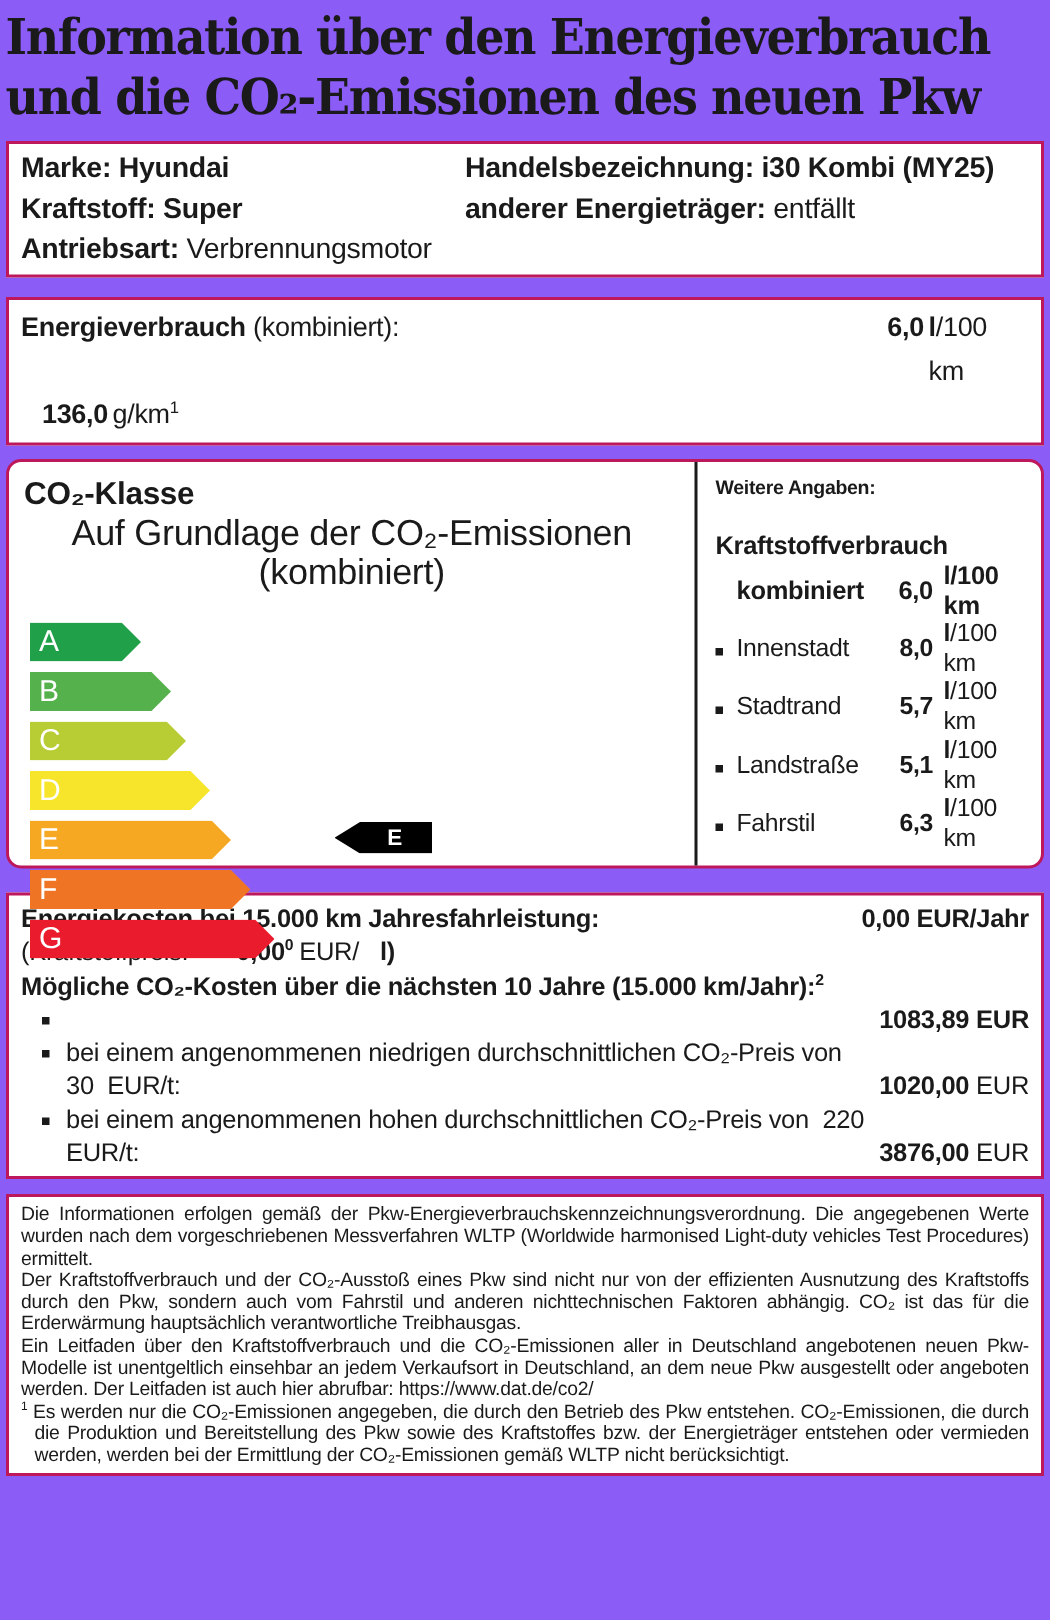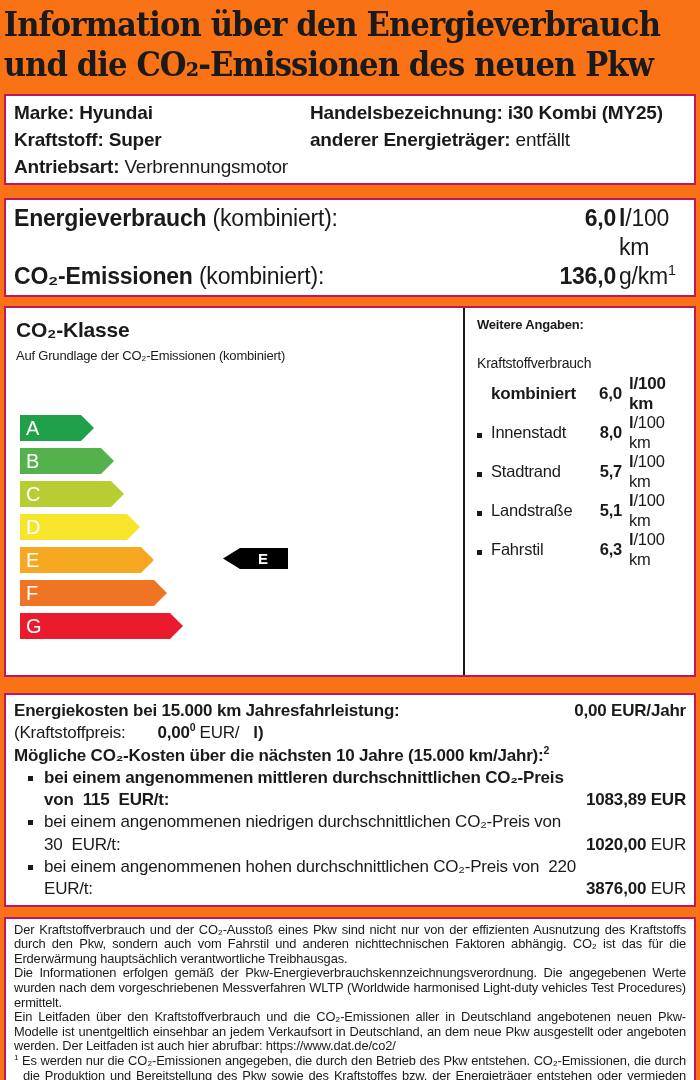--- a/index.html
+++ b/index.html
@@ -1,19 +1,19 @@
 <!DOCTYPE html>
 <html><head>
 <meta charset="utf-8">
 <style>
   * { box-sizing: border-box; }
   html, body { margin: 0; padding: 0; background: #fff; }
   .page {
     position: relative; width: 700px; height: 1080px; overflow: hidden;
-    background: #f97316; color: #1a1a1a;
+    background: #8b5cf6; color: #1a1a1a;
     font-family: "Liberation Sans", "DejaVu Sans", sans-serif;
     letter-spacing: -0.2px;
   }
   b { font-weight: bold; }
   sup { font-size: 62%; line-height: 0; }
 
   
   .title {
     margin: 0; padding: 5px 4px 0 4px;
     font-family: "DejaVu Serif", "Liberation Serif", serif;
@@ -23,46 +23,46 @@
 
   .box { border: 2px solid #be185d; margin: 0 4px; background: #fff; }
 
   
   .vbox { margin-top: 9px; padding: 3px 8px; font-size: 19px; }
   .vrow { display: flex; line-height: 27px; }
   .vc1 { width: 296px; }
   .vc2 { flex: 1; }
 
   
-  .ebox { margin-top: 13px; padding: 4px 8px; font-size: 23px; }
+  .ebox { margin-top: 13px; padding: 4px 8px; font-size: 18px; }
   .erow { display: flex; line-height: 29px; }
   .el { flex: 1; }
   .ev { min-width: 58px; text-align: right; font-weight: bold; }
   .eu { width: 70px; padding-left: 3px; }
 
   
-  .klassebox { margin-top: 9px; height: 371px; display: flex; }
+  .klassebox { margin-top: 9px; height: 273px; display: flex; border-radius: 10px; }
   .kleft { flex: 1; position: relative; padding: 8px 10px 0 10px; }
   .kheading { font-size: 21px; font-weight: bold; line-height: 27px; }
-  .ksub { font-size: 13px; line-height: 26px; }
+  .ksub { font-size: 24px; line-height: 26px; text-align: center; }
   .arrows { position: absolute; top: 107px; left: 14px; right: 10px; }
   .arrow {
     height: 26px; margin-bottom: 7px; color: #fff;
     font-size: 20px; line-height: 26px; padding-left: 6px;
     clip-path: polygon(0 0, calc(100% - 13px) 0, 100% 50%, calc(100% - 13px) 100%, 0 100%);
   }
   .pointer {
     position: absolute; top: 133px; left: 203px; width: 65px; height: 21px;
     background: #000; color: #fff; font-weight: bold; font-size: 15px;
     line-height: 21px; text-align: center; padding-left: 15px;
     clip-path: polygon(0 50%, 17px 0, 100% 0, 100% 100%, 17px 100%);
   }
   .kright { width: 231px; border-left: 2px solid #1a1a1a; padding: 9px 6px 0 12px; }
   .wheading { font-weight: bold; font-size: 13px; margin-bottom: 21px; }
-  .wsub { font-weight: normal; font-size: 14px; line-height: 21px; }
+  .wsub { font-weight: bold; font-size: 17px; line-height: 21px; }
   .wrow { display: grid; grid-template-columns: 14px 1fr 38px 66px; line-height: 19.5px; font-size: 16.5px; align-items: center; }
   .wrow.bold { font-weight: bold; font-size: 17px; }
   .wl { white-space: nowrap; }
   .wv { text-align: right; font-weight: bold; }
   .wu { padding-left: 7px; }
   .dot { width: 5px; height: 5px; background: #1a1a1a; display: inline-block; }
 
   
   .costbox { margin-top: 16px; padding: 5px 8px 4px 8px; font-size: 17px; }
   .crow4 { display: flex; line-height: 22.3px; align-items: flex-end; }
@@ -101,21 +101,20 @@
     </div>
   </section>
 
   <section class="box ebox">
     <div class="erow">
       <div class="el"><b>Energieverbrauch</b> <span>(kombiniert):</span></div>
       <div class="ev">6,0</div>
       <div class="eu"><b>l</b><span>/100 km</span></div>
     </div>
     <div class="erow">
-      <div class="el"><b>CO₂-Emissionen</b> <span>(kombiniert):</span></div>
       <div class="ev">136,0</div>
       <div class="eu"><span>g/km</span><sup>1</sup></div>
     </div>
   </section>
 
   <section class="box klassebox">
     <div class="kleft">
       <div class="kheading">CO₂-Klasse</div>
       <div class="ksub">Auf Grundlage der CO₂-Emissionen (kombiniert)</div>
       <div class="arrows">
@@ -174,36 +173,35 @@
       <span>(Kraftstoffpreis:</span>
       <span class="kpval"><span>0,00</span><sup>0</sup></span>
       <span class="kpunit">EUR/</span>
       <span class="kpl">l)</span>
     </div>
     <div class="crow4 bold">
       <span><span>Mögliche CO₂-Kosten über die nächsten 10 Jahre (15.000 km/Jahr):</span><sup>2</sup></span>
     </div>
     <div class="crow4 bullet bold">
       <span class="sq"></span>
-      <span class="pre">bei einem angenommenen mittleren durchschnittlichen CO₂-Preis von  115  EUR/t:</span>
       <span class="right"><b>1083,89</b> <span>EUR</span></span>
     </div>
     <div class="crow4 bullet">
       <span class="sq"></span>
       <span class="pre">bei einem angenommenen niedrigen durchschnittlichen CO₂-Preis von    30  EUR/t:</span>
       <span class="right"><b>1020,00</b> <span>EUR</span></span>
     </div>
     <div class="crow4 bullet">
       <span class="sq"></span>
       <span class="pre">bei einem angenommenen hohen durchschnittlichen CO₂-Preis von  220  EUR/t:</span>
       <span class="right"><b>3876,00</b> <span>EUR</span></span>
     </div>
   </section>
 
   <section class="box legalbox">
+    <p>Die Informationen erfolgen gemäß der Pkw-Energieverbrauchskennzeichnungsverordnung. Die angegebenen Werte wurden nach dem vorgeschriebenen Messverfahren WLTP (Worldwide harmonised Light-duty vehicles Test Procedures) ermittelt.</p>
     <p>Der Kraftstoffverbrauch und der CO₂-Ausstoß eines Pkw sind nicht nur von der effizienten Ausnutzung des Kraftstoffs durch den Pkw, sondern auch vom Fahrstil und anderen nichttechnischen Faktoren abhängig. CO₂ ist das für die Erderwärmung hauptsächlich verantwortliche Treibhausgas.</p>
-    <p>Die Informationen erfolgen gemäß der Pkw-Energieverbrauchskennzeichnungsverordnung. Die angegebenen Werte wurden nach dem vorgeschriebenen Messverfahren WLTP (Worldwide harmonised Light-duty vehicles Test Procedures) ermittelt.</p>
     <p>Ein Leitfaden über den Kraftstoffverbrauch und die CO₂-Emissionen aller in Deutschland angebotenen neuen Pkw-Modelle ist unentgeltlich einsehbar an jedem Verkaufsort in Deutschland, an dem neue Pkw ausgestellt oder angeboten werden. Der Leitfaden ist auch hier abrufbar:  https://www.dat.de/co2/</p>
     <p class="fn"><sup>1</sup> <span>Es werden nur die CO₂-Emissionen angegeben, die durch den Betrieb des Pkw entstehen. CO₂-Emissionen, die durch die Produktion und Bereitstellung des Pkw sowie des Kraftstoffes bzw. der Energieträger entstehen oder vermieden werden, werden bei der Ermittlung der CO₂-Emissionen gemäß WLTP nicht berücksichtigt.</span></p>
 
   </section>
 
 </div>
 
 </body></html>

